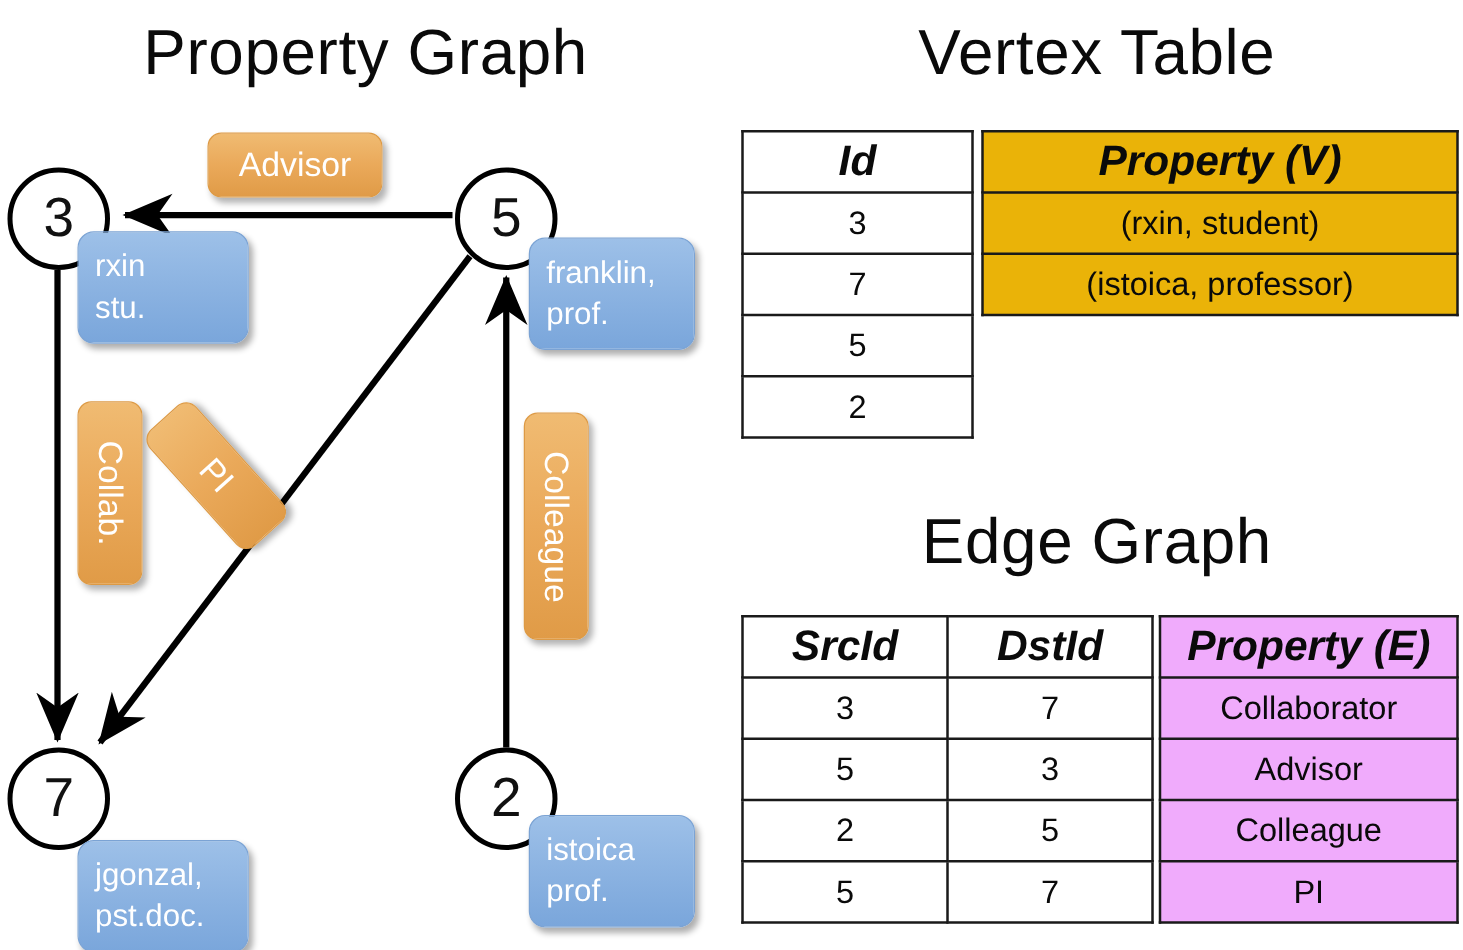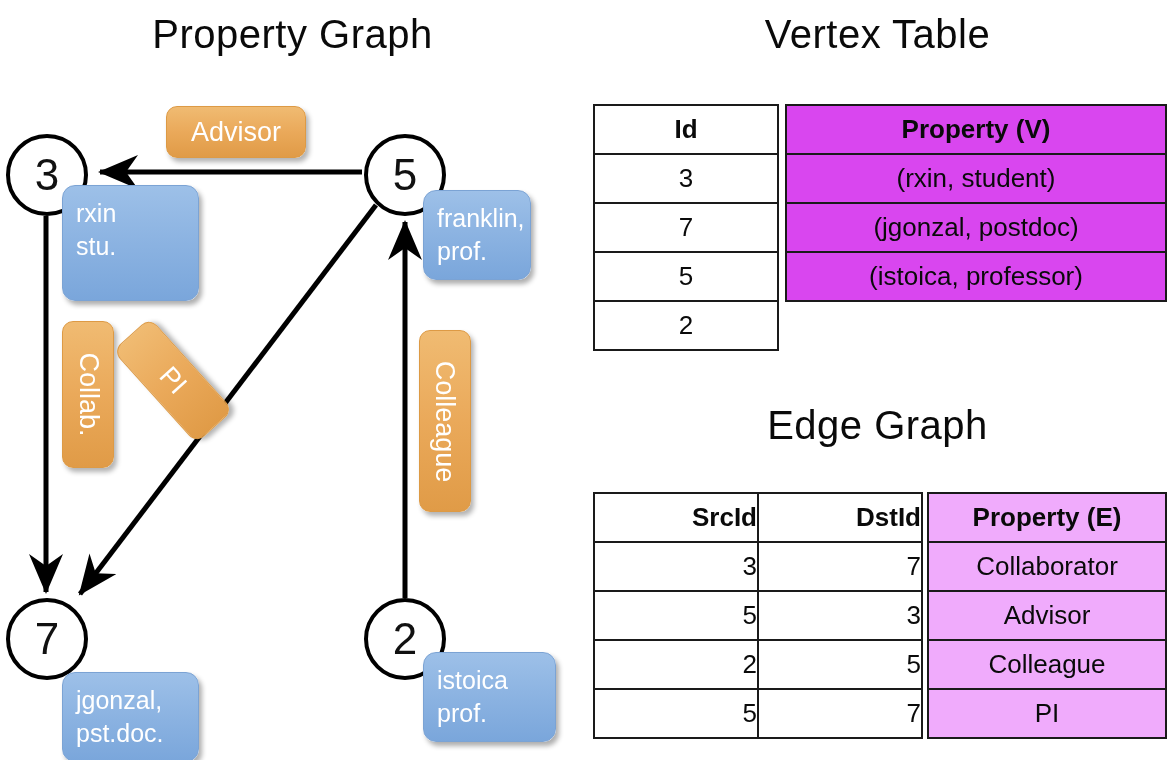--- a/index.html
+++ b/index.html
@@ -14,21 +14,21 @@
     overflow: hidden;
     font-family: "Liberation Sans", sans-serif;
     color: #000000;
   }
 
   
   .title {
     position: absolute;
     font-family: "Liberation Sans", sans-serif;
     font-weight: 300;
-    font-size: 40px;
+    font-size: 51px;
     letter-spacing: 0.5px;
     color: #0a0a0a;
     white-space: nowrap;
     text-align: center;
   }
   #title-property-graph { left: 0px;   top: 12px;  width: 585px; }
   #title-vertex-table   { left: 585px; top: 12px;  width: 585px; }
   #title-edge-table     { left: 585px; top: 403px; width: 585px; }
 
   
@@ -76,22 +76,22 @@
     border: 1px solid #7ba3d4;
     box-shadow: 3px 4px 5px rgba(0,0,0,0.32);
     color: #ffffff;
     font-family: "Liberation Sans", sans-serif;
     font-weight: 300;
     font-size: 25px;
     line-height: 1.32;
     padding: 11px 0 0 13px;
     z-index: 4;
   }
-  #pbox-rxin     { left: 62px;  top: 185px; width: 137px; height: 116px; }
-  #pbox-franklin { left: 423px; top: 190px; width: 108px; height: 90px; }
+  #pbox-rxin     { left: 62px;  top: 185px; width: 137px; height: 90px; }
+  #pbox-franklin { left: 423px; top: 190px; width: 133px; height: 90px; }
   #pbox-jgonzal  { left: 62px;  top: 652px; width: 137px; height: 90px; margin-top: 20px; }
   #pbox-istoica  { left: 423px; top: 652px; width: 133px; height: 90px; border-radius: 13px; }
   .pbox span { display: block; }
 
   
   .ebox {
     position: absolute;
     box-sizing: border-box;
     border-radius: 11px;
     background: linear-gradient(to bottom, #f0bb72 0%, #eaa95a 50%, #e09b47 100%);
@@ -133,32 +133,32 @@
     color: #0a0a0a;
   }
   .tbl td, .tbl th {
     border: 2px solid #1a1a1a;
     text-align: center;
     padding: 0;
     height: 47px;
     background: #ffffff;
     font-weight: 300;
   }
-  .tbl th { font-weight: 700; font-size: 26px; }
+  .tbl th { font-weight: 700; font-size: 34px; font-style: italic; }
 
   
   #vt-id   { left: 593px;  top: 104px; width: 186px; }
   #vt-prop { left: 785px;  top: 104px; width: 382px; }
-  #vt-prop th, #vt-prop td { background: #d946ef; }
+  #vt-prop th, #vt-prop td { background: #eab308; }
 
   
   #et-ids  { left: 593px;  top: 492px; width: 330px; }
   #et-prop { left: 927px;  top: 492px; width: 240px; }
   #et-prop th, #et-prop td { background: #f0abfc; }
-  #et-ids td, #et-ids th { width: 165px; text-align: right; }
+  #et-ids td, #et-ids th { width: 165px; }
 </style>
 </head>
 <body>
 
 <div class="title" id="title-property-graph">Property Graph</div>
 <div class="title" id="title-vertex-table">Vertex Table</div>
 <div class="title" id="title-edge-table">Edge Graph</div>
 
 <div id="graph-panel">
 
@@ -244,23 +244,20 @@
 
 <table class="tbl" id="vt-prop">
   <tbody>
       <tr>
     <th>Property (V)</th>
   </tr>
   <tr>
     <td>(rxin, student)</td>
   </tr>
   <tr>
-    <td>(jgonzal, postdoc)</td>
-  </tr>
-  <tr>
     <td>(istoica, professor)</td>
   </tr>
 </tbody>
   </table>
 
 <table class="tbl" id="et-ids">
   <tbody>
       <tr>
     <th>SrcId</th>
     <th>DstId</th>

